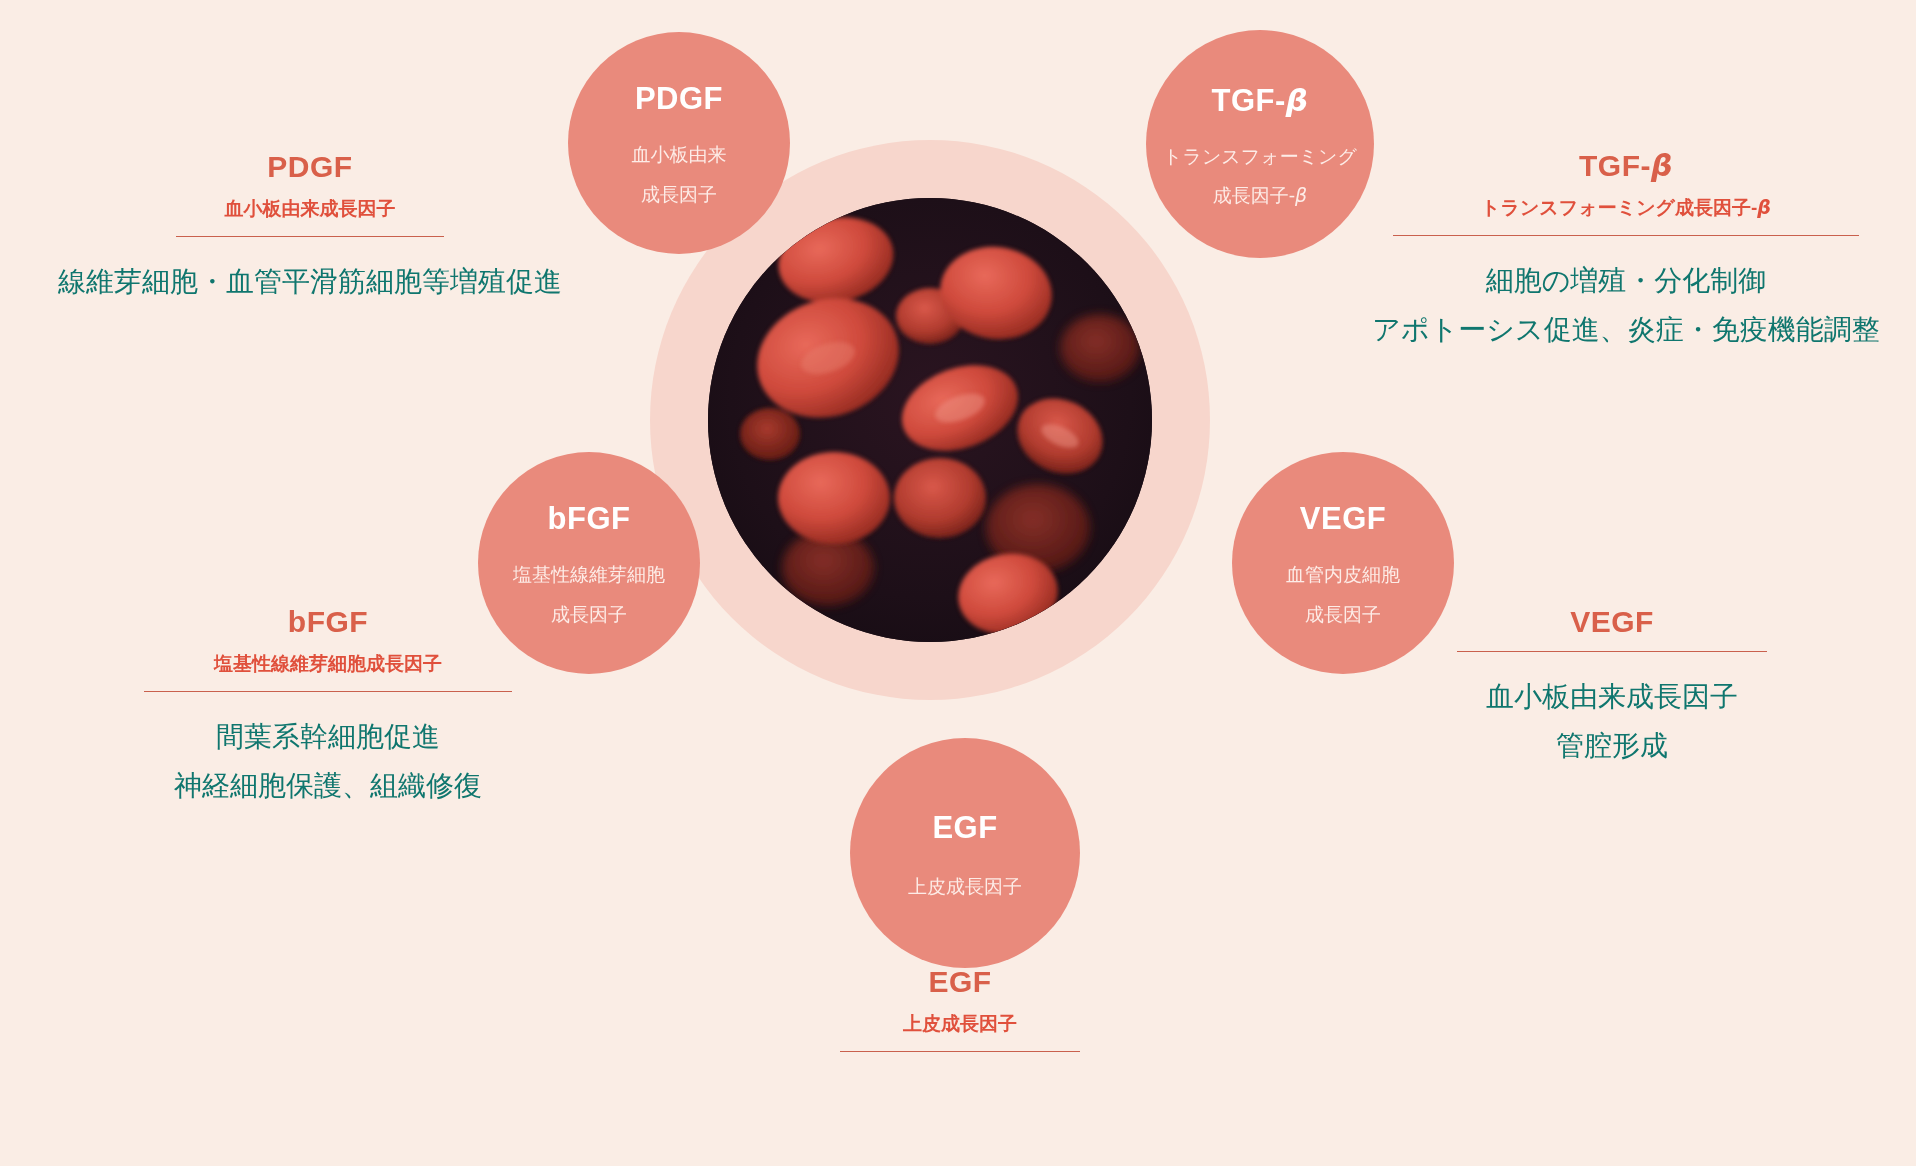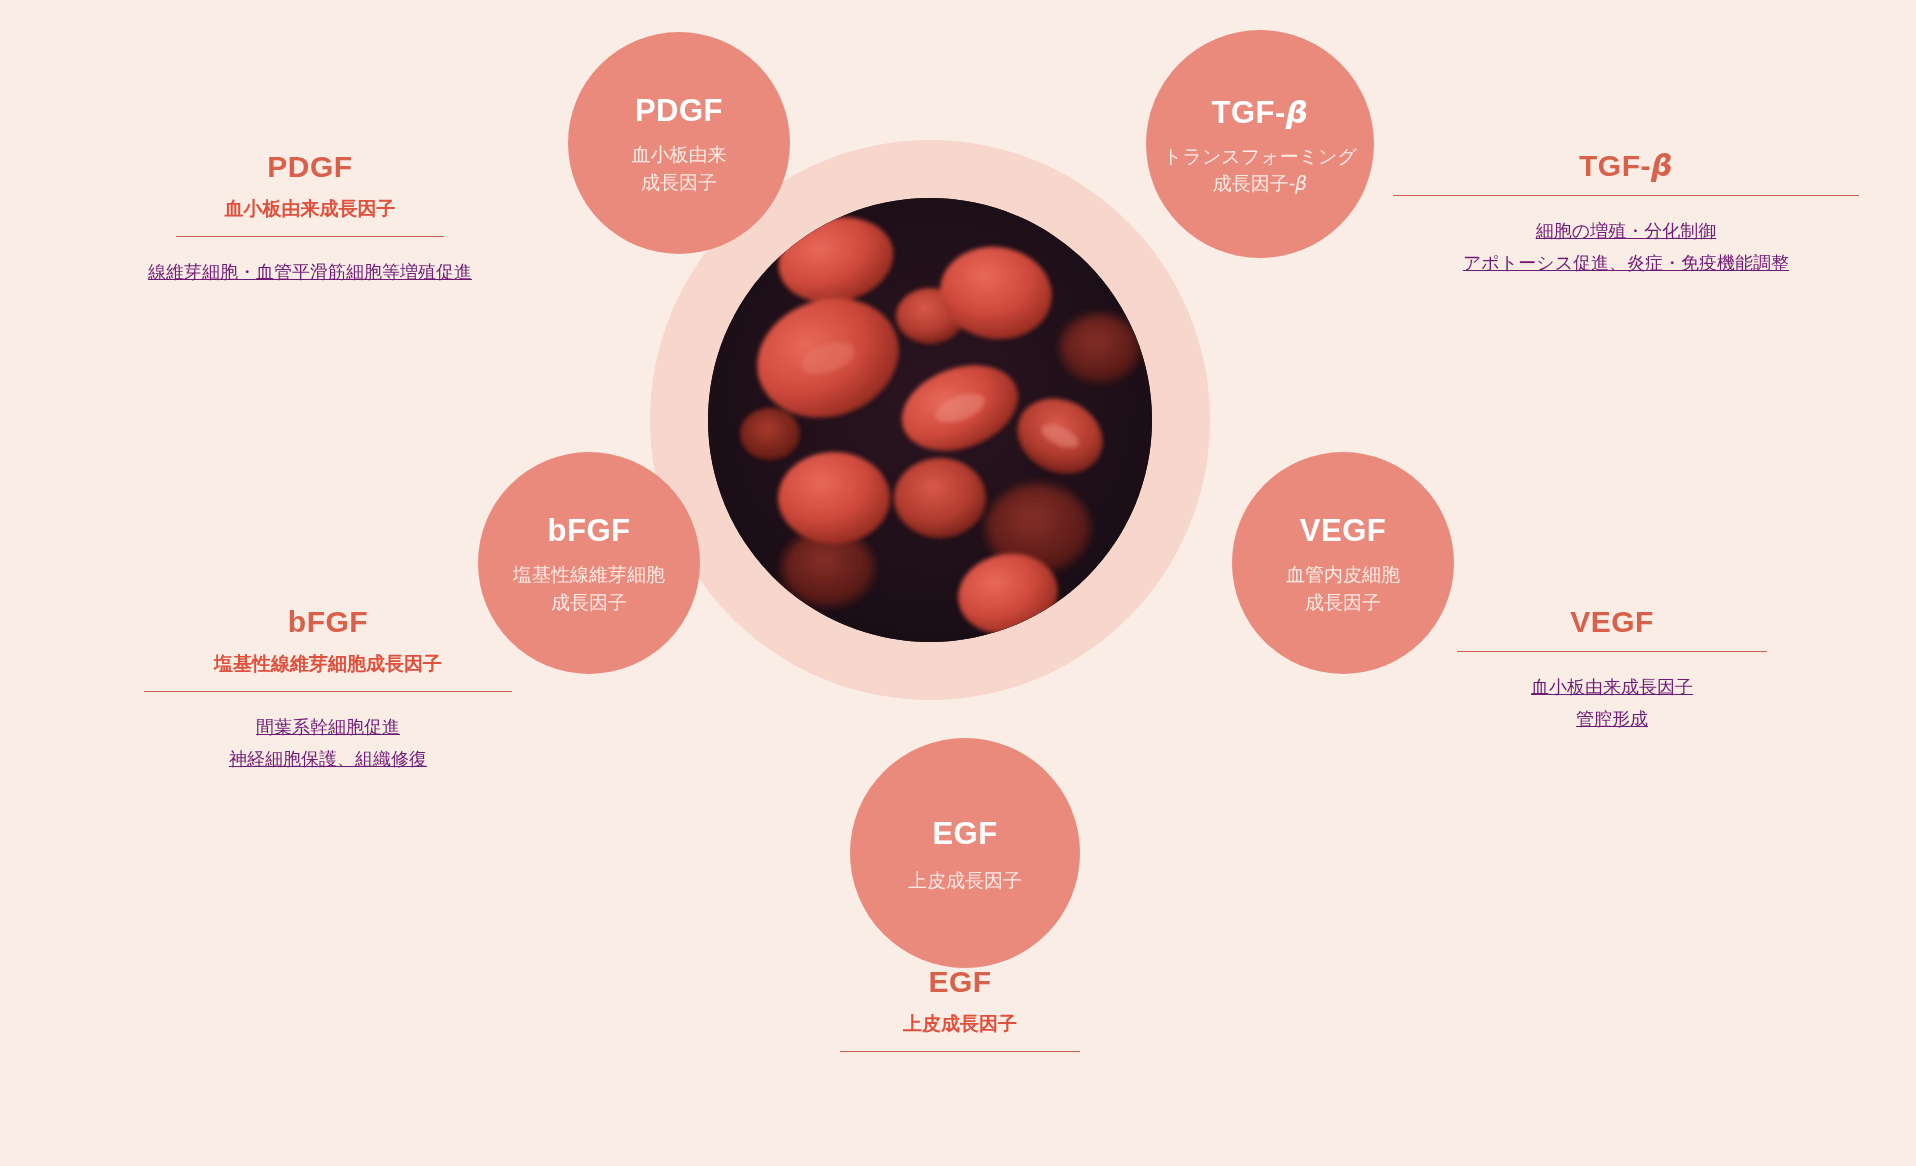--- a/index.html
+++ b/index.html
@@ -41,21 +41,21 @@
     flex-direction:column;
     align-items:center;
     justify-content:center;
     text-align:center;
     line-height:1.45;
   }
   .bubble .b-abbr{
     font-size:31px;font-weight:bold;color:#FFFFFF;
     letter-spacing:.5px;margin-bottom:7px;
   }
-  .bubble .b-line{font-size:19px;color:#FDECE7;}
+  .bubble .b-line{font-size:19px;color:#FDECE7;margin-top:12px;}
   .bubble .beta{font-style:italic;font-family:"DejaVu Sans",sans-serif;}
 
   .bub-pdgf{left:568px;top:32px;width:222px;height:222px;}
   .bub-tgf {left:1146px;top:30px;width:228px;height:228px;}
   .bub-bfgf{left:478px;top:452px;width:222px;height:222px;}
   .bub-vegf{left:1232px;top:452px;width:222px;height:222px;}
   .bub-egf {left:850px;top:738px;width:230px;height:230px;}
   .bub-egf .b-abbr{margin-bottom:10px;}
 
   
@@ -67,21 +67,21 @@
   .label .l-title{
     font-size:19px;font-weight:bold;color:#E0503C;
     margin-bottom:14px;white-space:nowrap;
   }
   .label .l-title .beta{font-style:italic;font-family:"DejaVu Sans",sans-serif;}
   .label .l-abbr .beta{font-style:italic;font-family:"DejaVu Sans",sans-serif;}
   .label .rule{
     height:1px;background:#C9604D;margin:0 auto 20px auto;
   }
   .label .l-desc{
-    font-size:18px;color:#701a75;line-height:1.75;white-space:nowrap;text-decoration:underline;
+    font-size:28px;color:#0f766e;line-height:1.75;white-space:nowrap;
   }
 
   .lbl-pdgf{left:30px;top:150px;width:560px;}
   .lbl-pdgf .rule{width:268px;}
   .lbl-tgf{left:1336px;top:148px;width:580px;}
   .lbl-tgf .rule{width:466px;}
   .lbl-bfgf{left:58px;top:605px;width:540px;}
   .lbl-bfgf .rule{width:368px;}
   .lbl-vegf{left:1352px;top:605px;width:520px;}
   .lbl-vegf .rule{width:310px;}
@@ -180,20 +180,21 @@
 
   <div class="label lbl-pdgf">
     <div class="l-abbr">PDGF</div>
     <div class="l-title">血小板由来成長因子</div>
     <div class="rule"></div>
     <div class="l-desc">線維芽細胞・血管平滑筋細胞等増殖促進</div>
   </div>
 
   <div class="label lbl-tgf">
     <div class="l-abbr"><span>TGF-</span><span class="beta">β</span></div>
+    <div class="l-title"><span>トランスフォーミング成長因子-</span><span class="beta">β</span></div>
     <div class="rule"></div>
     <div class="l-desc">細胞の増殖・分化制御</div>
     <div class="l-desc">アポトーシス促進、炎症・免疫機能調整</div>
   </div>
 
   <div class="label lbl-bfgf">
     <div class="l-abbr">bFGF</div>
     <div class="l-title">塩基性線維芽細胞成長因子</div>
     <div class="rule"></div>
     <div class="l-desc">間葉系幹細胞促進</div>

